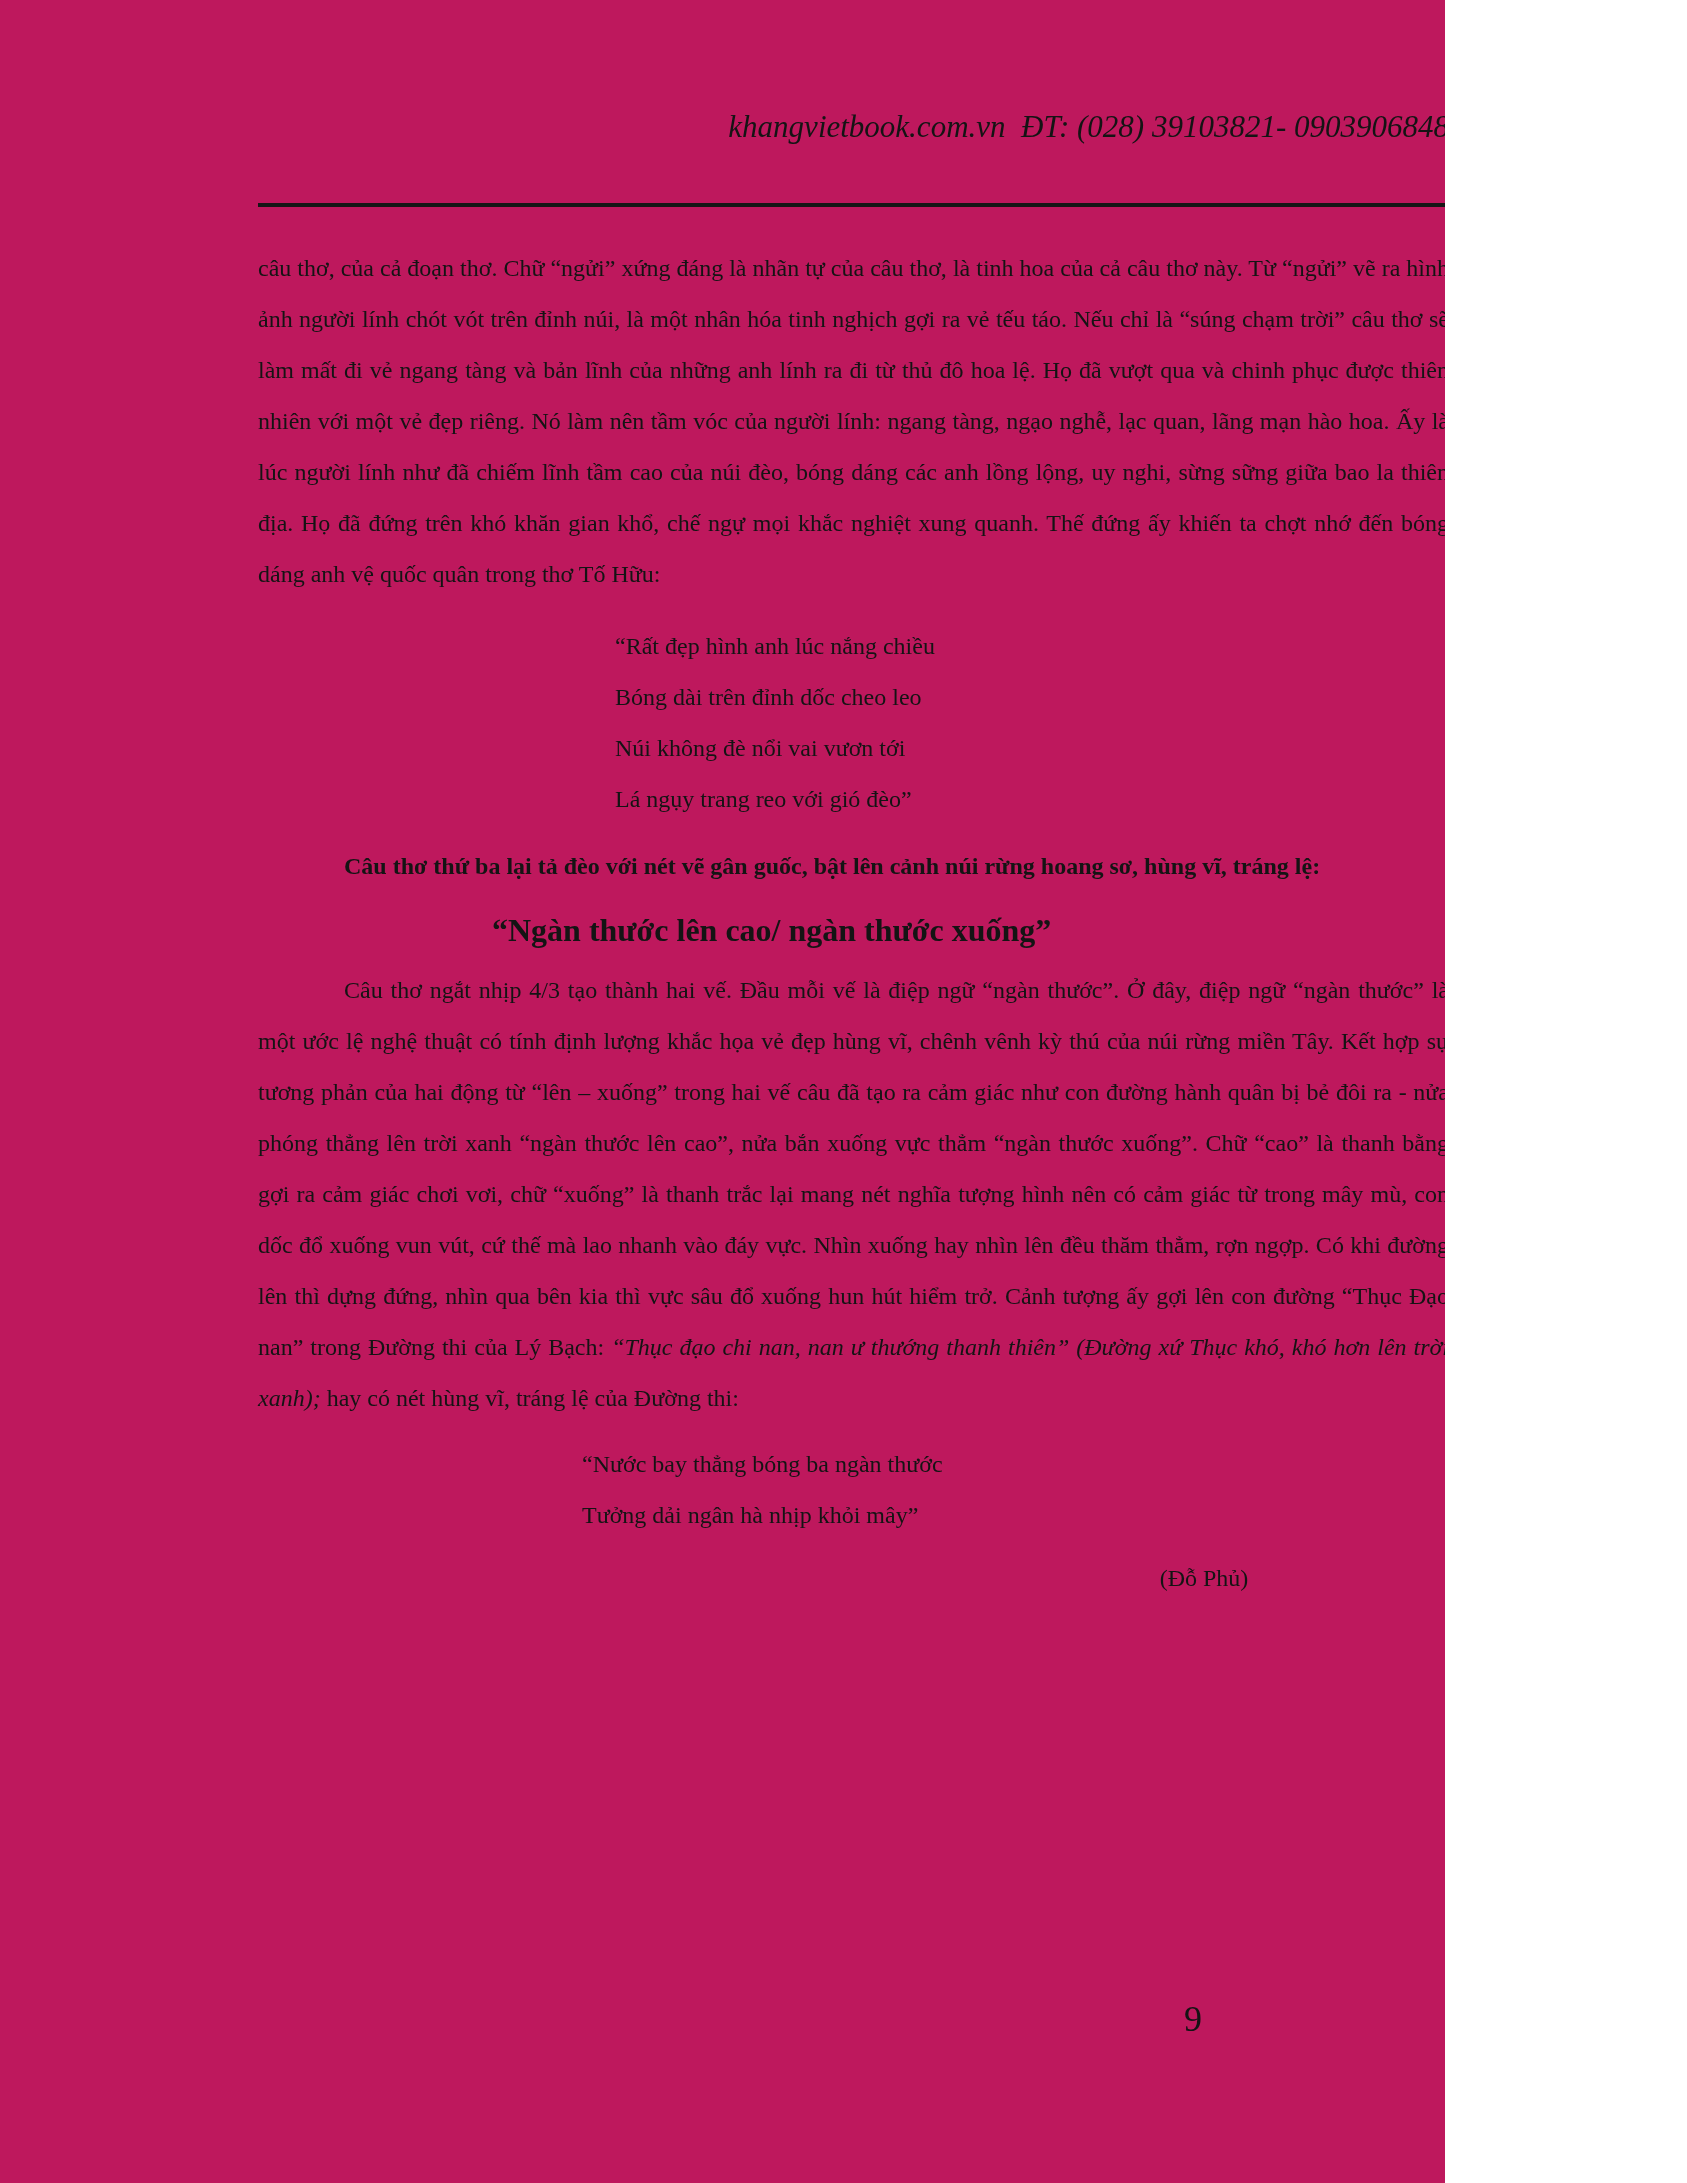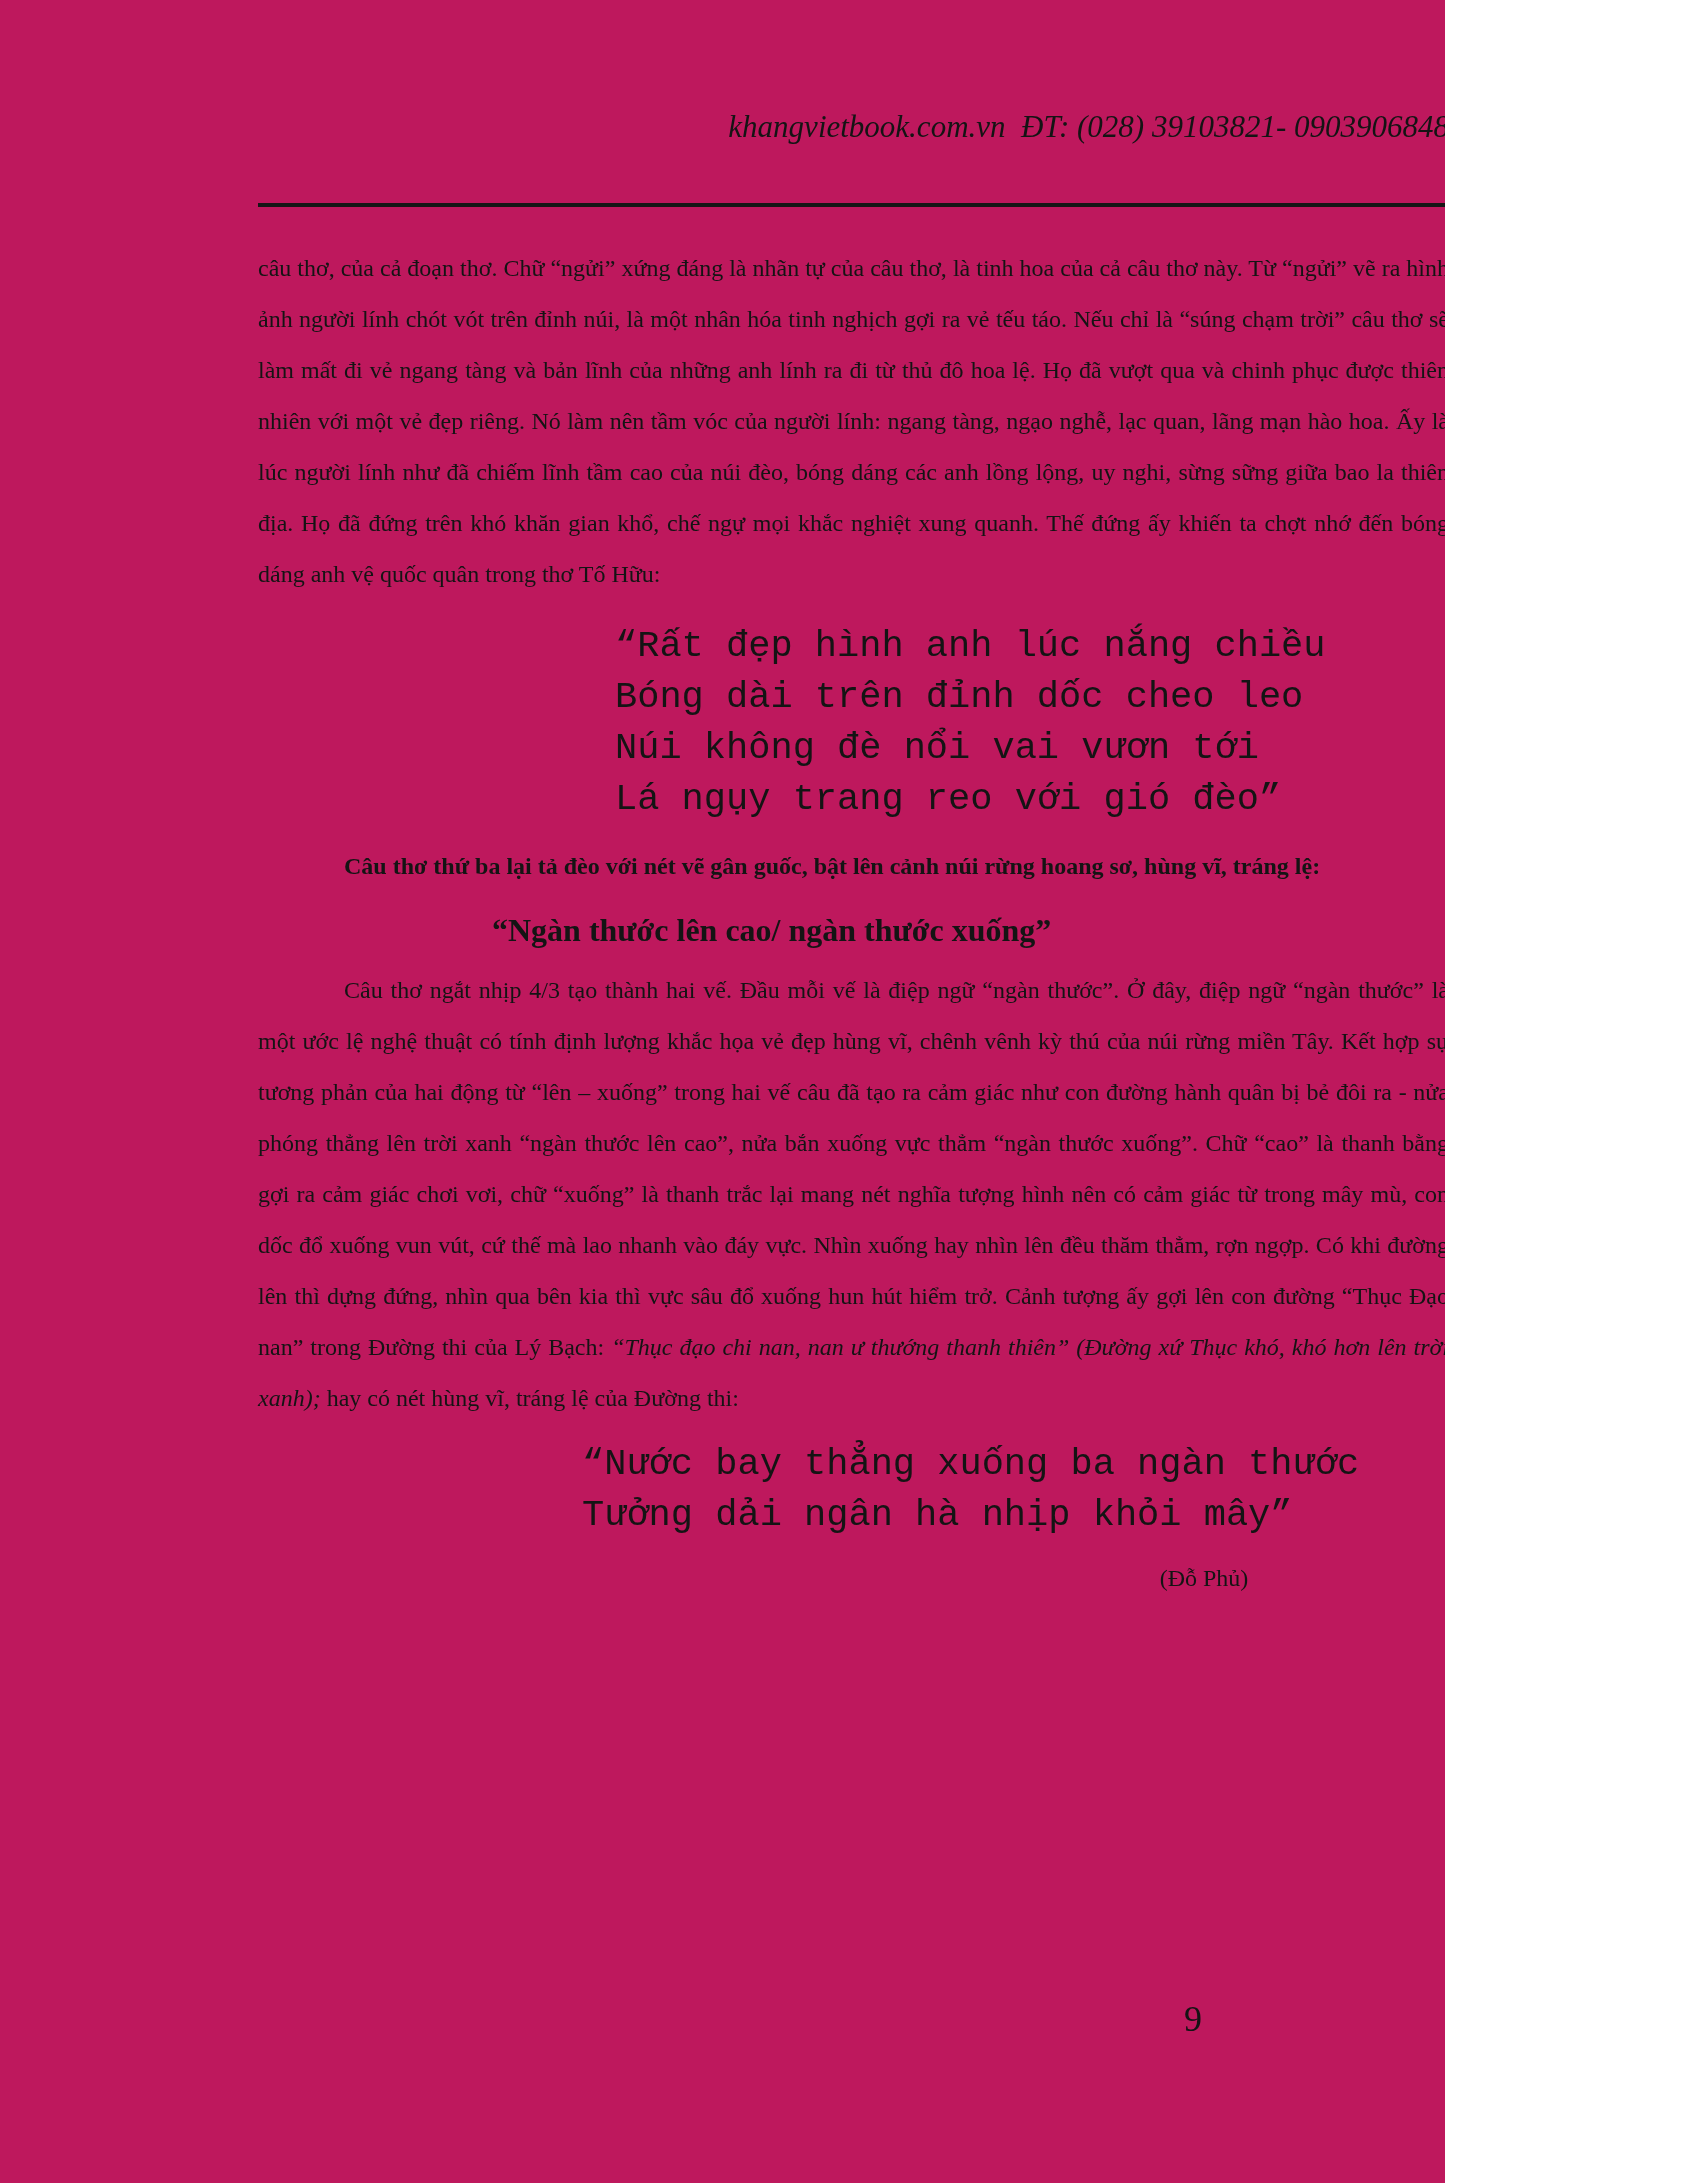--- a/index.html
+++ b/index.html
@@ -39,23 +39,22 @@
     font-size: 24px;
     line-height: 51px;
     text-align: justify;
     margin: 0;
   }
   .para1 { margin-top: 36px; }
   .indent { text-indent: 86px; }
   .bold { font-weight: bold; }
   .para-analysis { margin-top: 6.6px; }
   .poem {
-    font-size: 37px;
+    font-size: 24px;
     line-height: 51px;
-    font-family: Liberation Mono, monospace;
   }
   .poem1 { margin: 21px 0 16px 357px; }
   .poem2 { margin: 14.6px 0 0 324px; }
   .quote-line {
     font-size: 32px;
     line-height: 51px;
     margin: 13.2px 0 9.3px 234px;
     font-weight: bold;
   }
   .italic { font-style: italic; }
@@ -94,21 +93,21 @@
       <div class="poem-line">Lá ngụy trang reo với gió đèo”</div>
     </div>
 
     <p class="body-par bold indent">Câu thơ thứ ba lại tả đèo với nét vẽ gân guốc, bật lên cảnh núi rừng hoang sơ, hùng vĩ, tráng lệ:</p>
 
     <div class="quote-line">“Ngàn thước lên cao/ ngàn thước xuống”</div>
 
     <p class="body-par indent para-analysis"><span>Câu thơ ngắt nhịp 4/3 tạo thành hai vế. Đầu mỗi vế là điệp ngữ “ngàn thước”. Ở đây, điệp ngữ “ngàn thước” là một ước lệ nghệ thuật có tính định lượng khắc họa vẻ đẹp hùng vĩ, chênh vênh kỳ thú của núi rừng miền Tây. Kết hợp sự tương phản của hai động từ “lên – xuống” trong hai vế câu đã tạo ra cảm giác như con đường hành quân bị bẻ đôi ra - nửa phóng thẳng lên trời xanh “ngàn thước lên cao”, nửa bắn xuống vực thẳm “ngàn thước xuống”. Chữ “cao” là thanh bằng gợi ra cảm giác chơi vơi, chữ “xuống” là thanh trắc lại mang nét nghĩa tượng hình nên có cảm giác từ trong mây mù, con dốc đổ xuống vun vút, cứ thế mà lao nhanh vào đáy vực. Nhìn xuống hay nhìn lên đều thăm thẳm, rợn ngợp. Có khi đường lên thì dựng đứng, nhìn qua bên kia thì vực sâu đổ xuống hun hút hiểm trở. Cảnh tượng ấy gợi lên con đường “Thục Đạo nan” trong Đường thi của Lý Bạch: </span><span class="italic">“Thục đạo chi nan, nan ư thướng thanh thiên” (Đường xứ Thục khó, khó hơn lên trời xanh);</span><span> hay có nét hùng vĩ, tráng lệ của Đường thi:</span></p>
 
     <div class="poem poem2">
-      <div class="poem-line">“Nước bay thẳng xuống ba ngàn thước</div>
+      <div class="poem-line">“Nước bay thẳng bóng ba ngàn thước</div>
       <div class="poem-line">Tưởng dải ngân hà nhịp khỏi mây”</div>
     </div>
 
     <div class="attribution">(Đỗ Phủ)</div>
   </div>
 
   <div class="page-number">9</div>
 </div>
 
 

